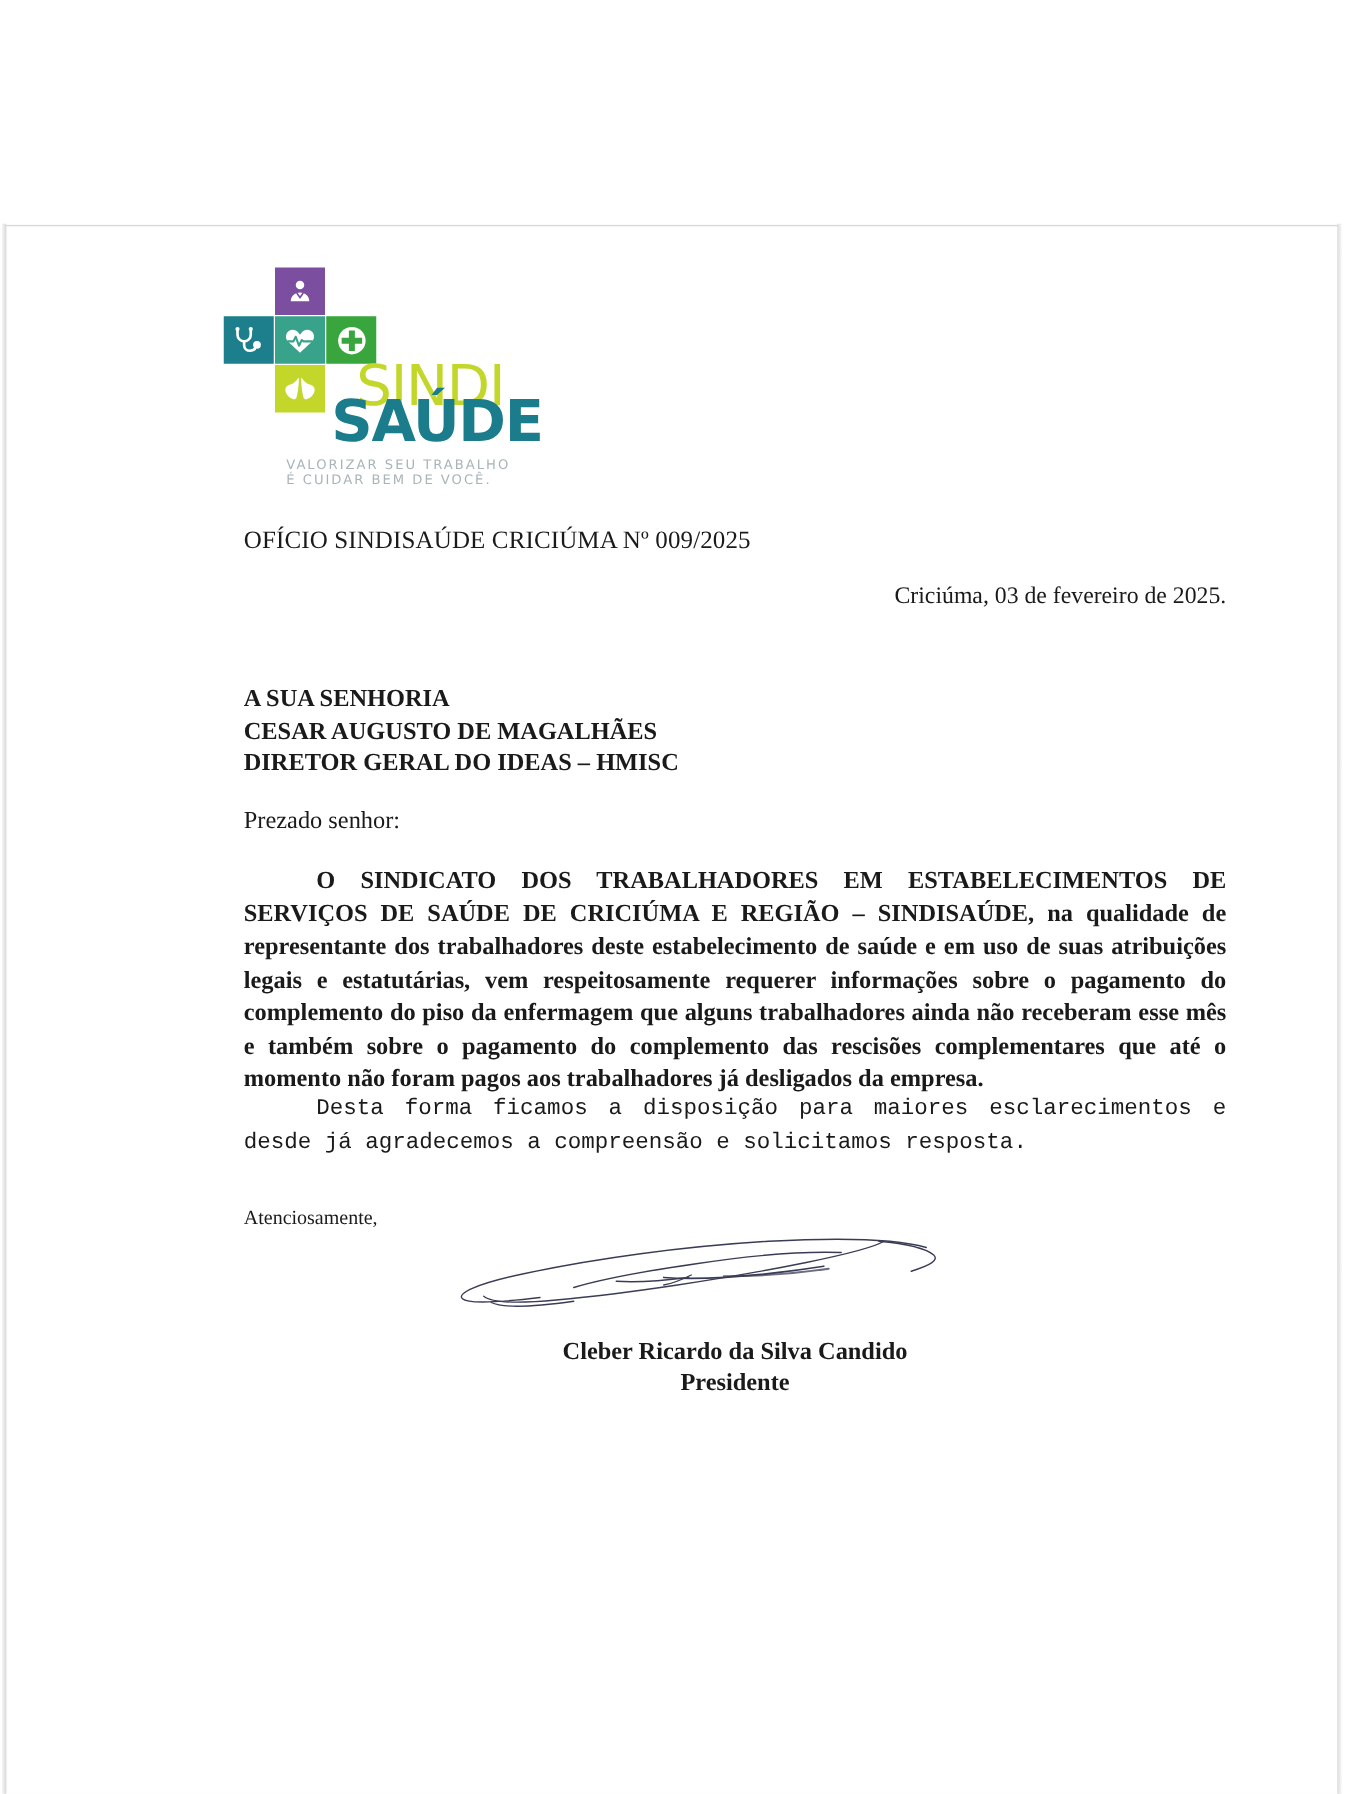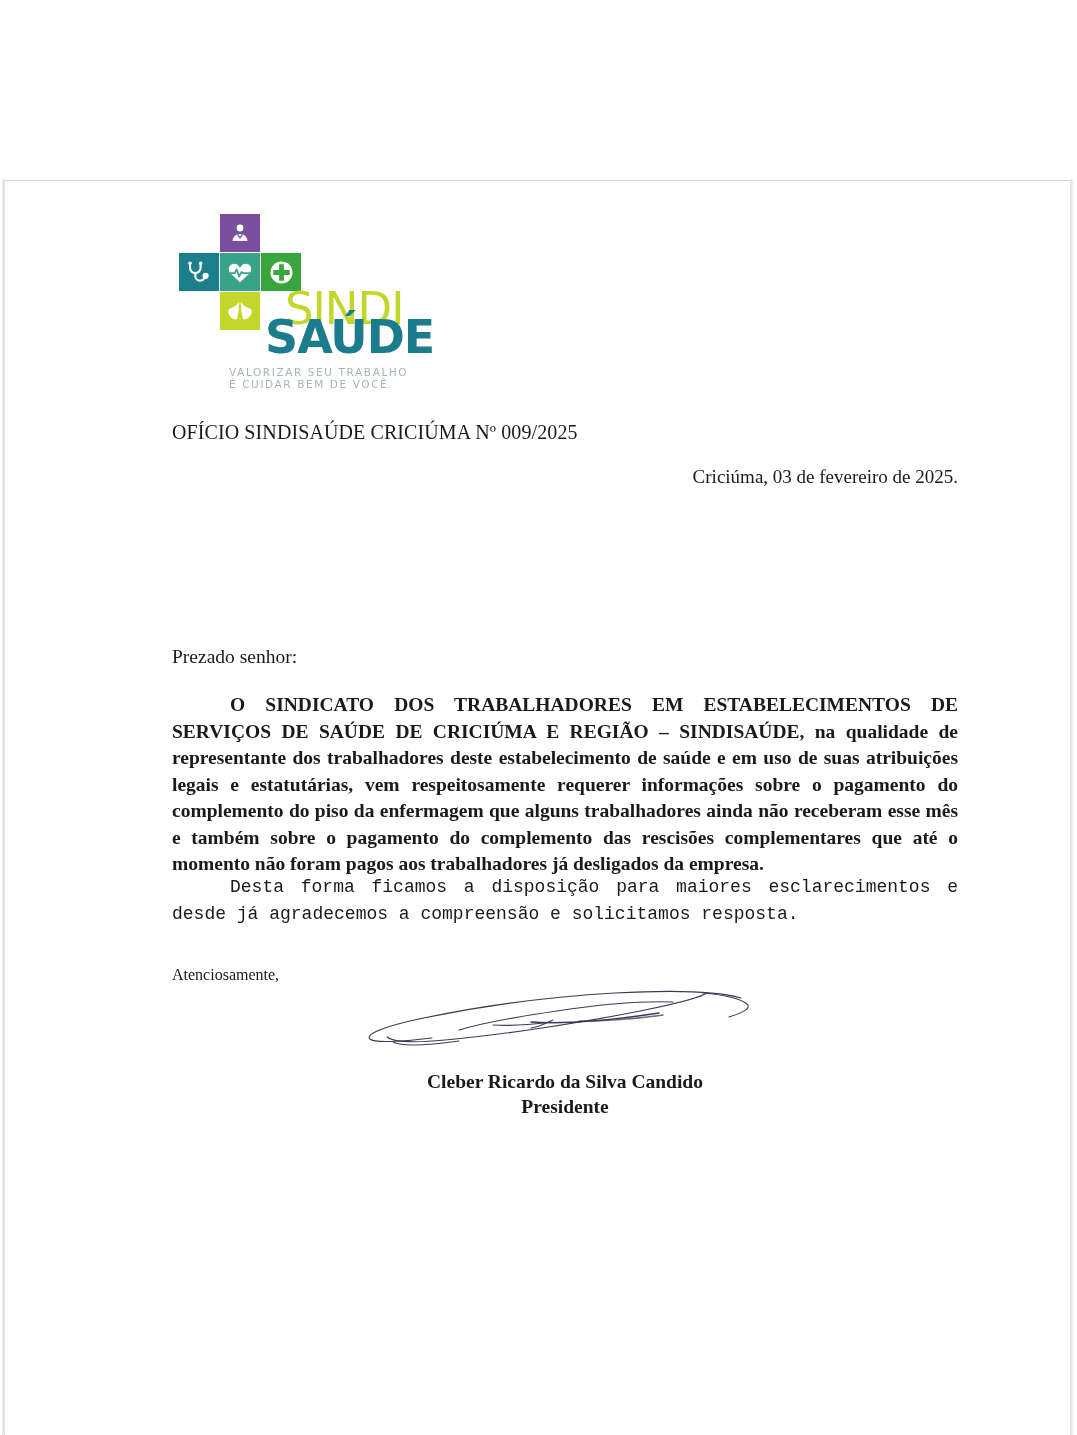--- a/index.html
+++ b/index.html
@@ -117,20 +117,21 @@
     letter-spacing: 1.6px;
     color: #a9b4b8;
     line-height: 12px;
     white-space: pre-line;
   }
 
   
   .doc-text {
     color: #1a1a1a;
     font-size: 19.5px;
+    margin-left: 23px;
   }
   #oficio-number {
     position: absolute;
     left: 139px;
     top: 240px;
     font-size: 20px;
     letter-spacing: 0.1px;
     white-space: nowrap;
   }
   #date-line {
@@ -264,20 +265,25 @@
       <div class="word-sindi">SINDI</div>
       <div class="word-saude">SAÚDE</div>
       <div class="logo-tagline">VALORIZAR SEU TRABALHO
 É CUIDAR BEM DE VOCÊ.</div>
     </div>
 
     <div id="oficio-number" class="doc-text">OFÍCIO SINDISAÚDE CRICIÚMA Nº 009/2025</div>
 
     <div id="date-line" class="doc-text">Criciúma, 03 de fevereiro de 2025.</div>
 
+    <div id="addressee" class="doc-text">
+      <div>A SUA SENHORIA</div>
+      <div>CESAR AUGUSTO DE MAGALHÃES</div>
+      <div>DIRETOR GERAL DO IDEAS – HMISC</div>
+    </div>
 
     <div id="salutation" class="doc-text">Prezado senhor:</div>
 
     <div id="paragraph-1" class="doc-text">O SINDICATO DOS TRABALHADORES EM ESTABELECIMENTOS DE SERVIÇOS DE SAÚDE DE CRICIÚMA E REGIÃO – SINDISAÚDE, na qualidade de representante dos trabalhadores deste estabelecimento de saúde e em uso de suas atribuições legais e estatutárias, vem respeitosamente requerer informações sobre o pagamento do complemento do piso da enfermagem que alguns trabalhadores ainda não receberam esse mês e também sobre o pagamento do complemento das rescisões complementares que até o momento não foram pagos aos trabalhadores já desligados da empresa.</div>
 
     <div id="paragraph-2" class="doc-text">Desta forma ficamos a disposição para maiores esclarecimentos e desde já agradecemos a compreensão e solicitamos resposta.</div>
 
     <div id="closing" class="doc-text">Atenciosamente,</div>
 
     <div id="signature-mark">

